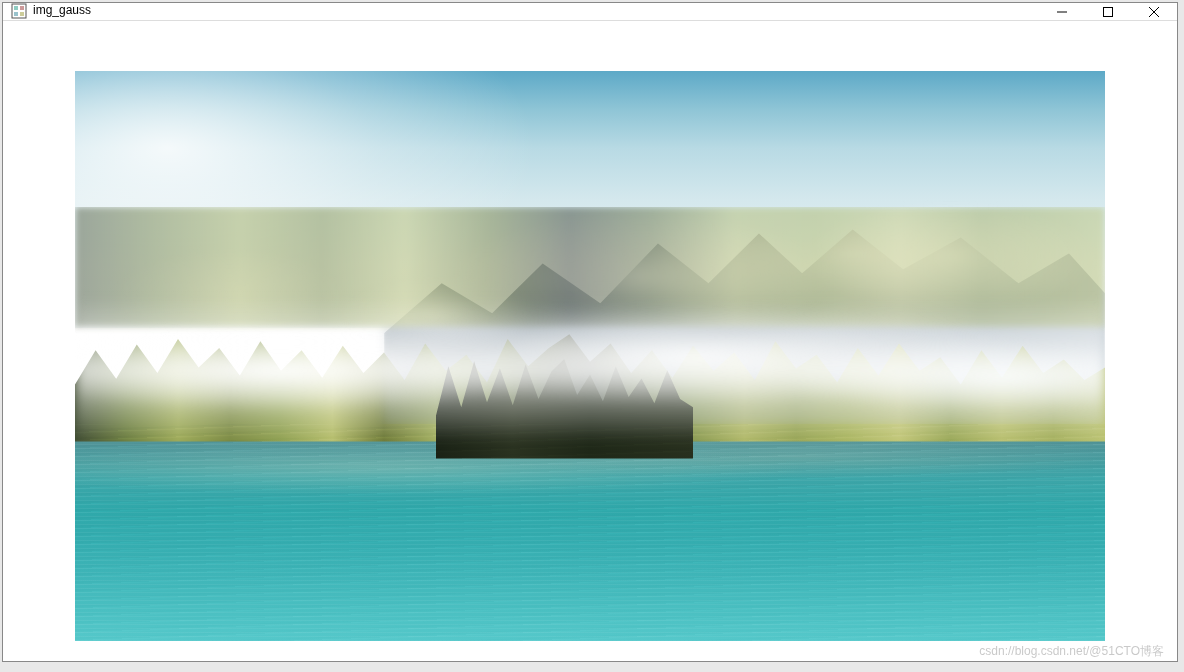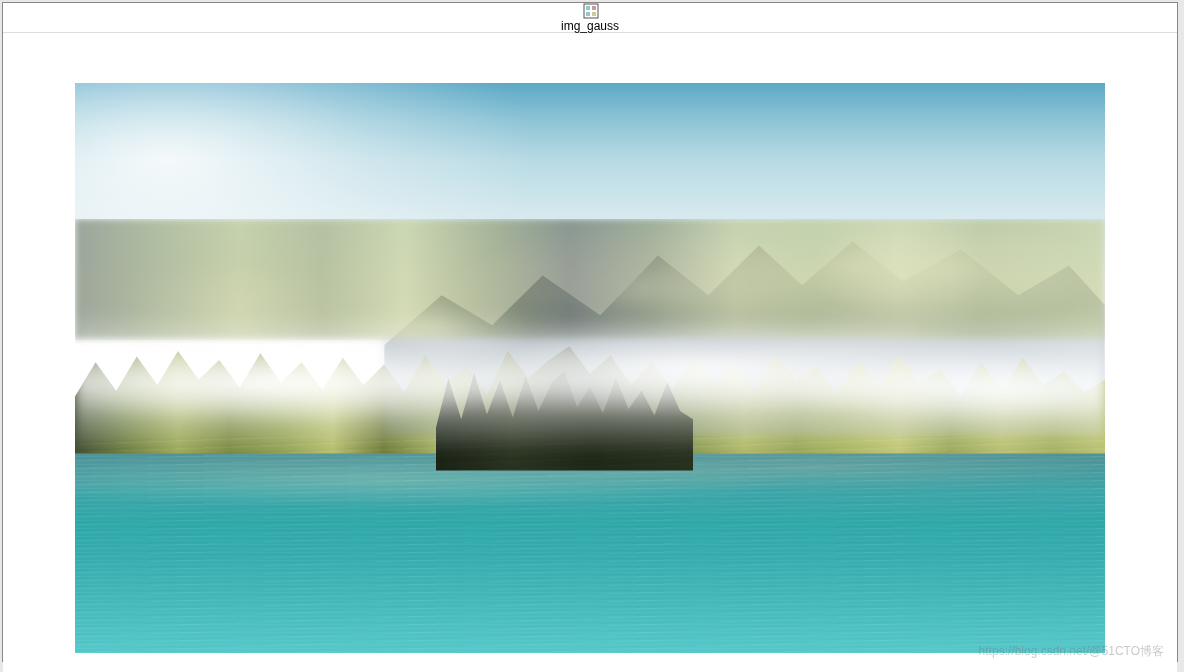--- a/index.html
+++ b/index.html
@@ -23,24 +23,22 @@
       height: 660px;
       background: #ffffff;
       border: 1px solid #888;
       display: flex;
       flex-direction: column;
     }
     .titlebar {
       height: 30px;
       background: #ffffff;
       display: flex;
-      align-items: center;
       border-bottom: 1px solid #ddd;
       user-select: none;
-      flex-direction: column;
     }
     .title-icon {
       width: 16px;
       height: 16px;
       margin-left: 8px;
       margin-right: 6px;
       display: flex;
       align-items: center;
       justify-content: center;
     }
@@ -317,13 +315,13 @@
       <div class="lake"></div>
       <div class="reflection">
         <div class="mtn-ref"></div>
         <div class="trees-ref"></div>
       </div>
       <div class="ripples"></div>
     </div>
   </div>
 </div>
 
-<div class="watermark">https://blog.csdn.net/@51CTO博客</div>
+<div class="watermark">csdn://blog.csdn.net/@51CTO博客</div>
 
 </body></html>

